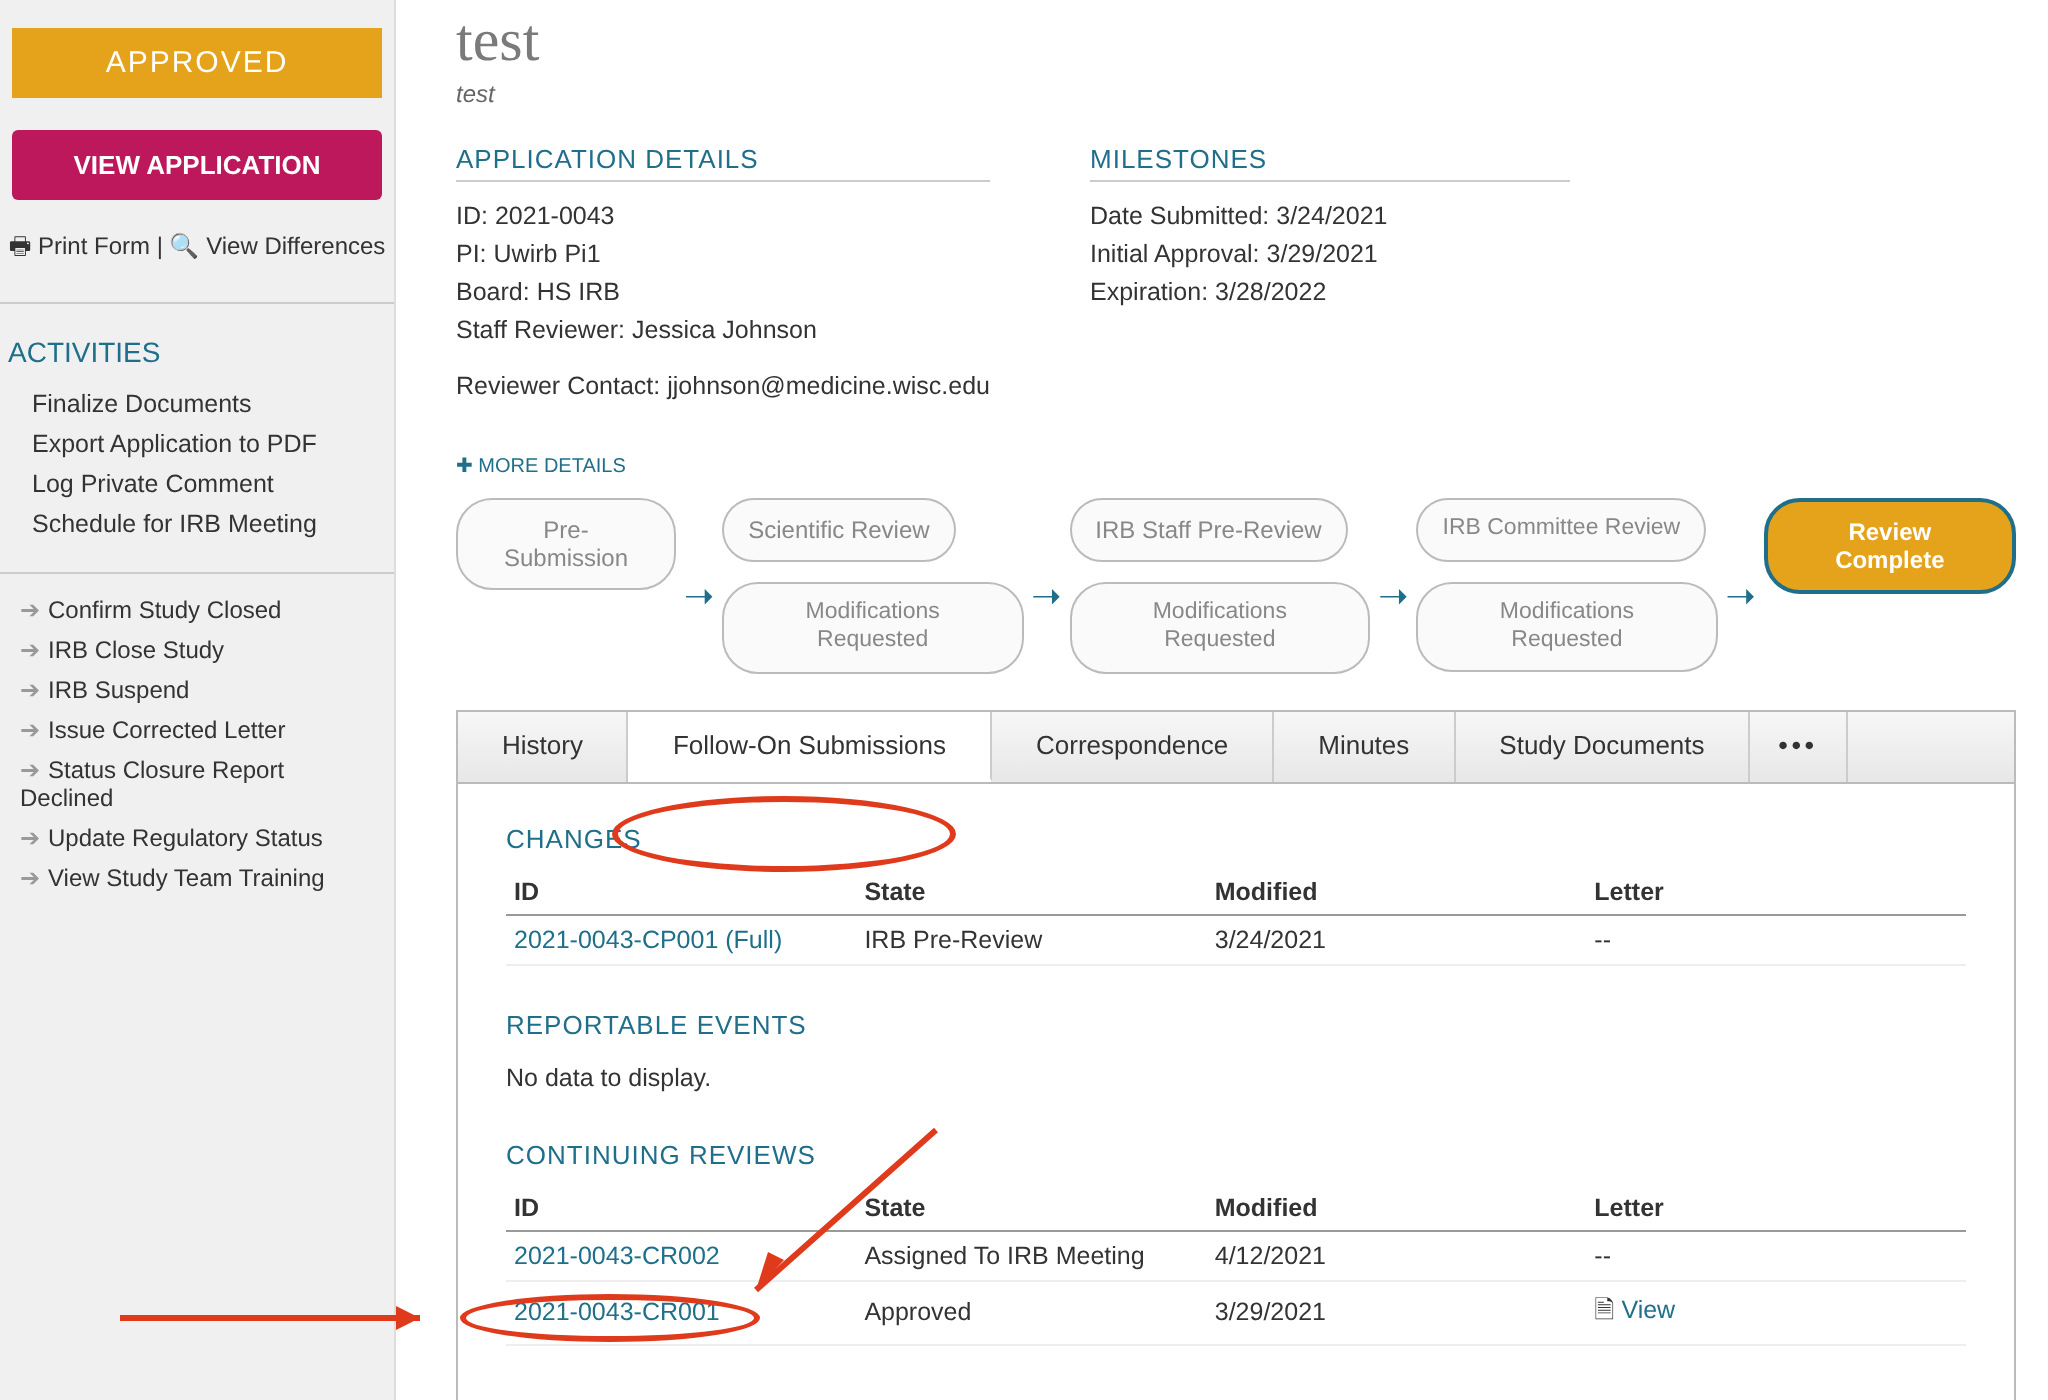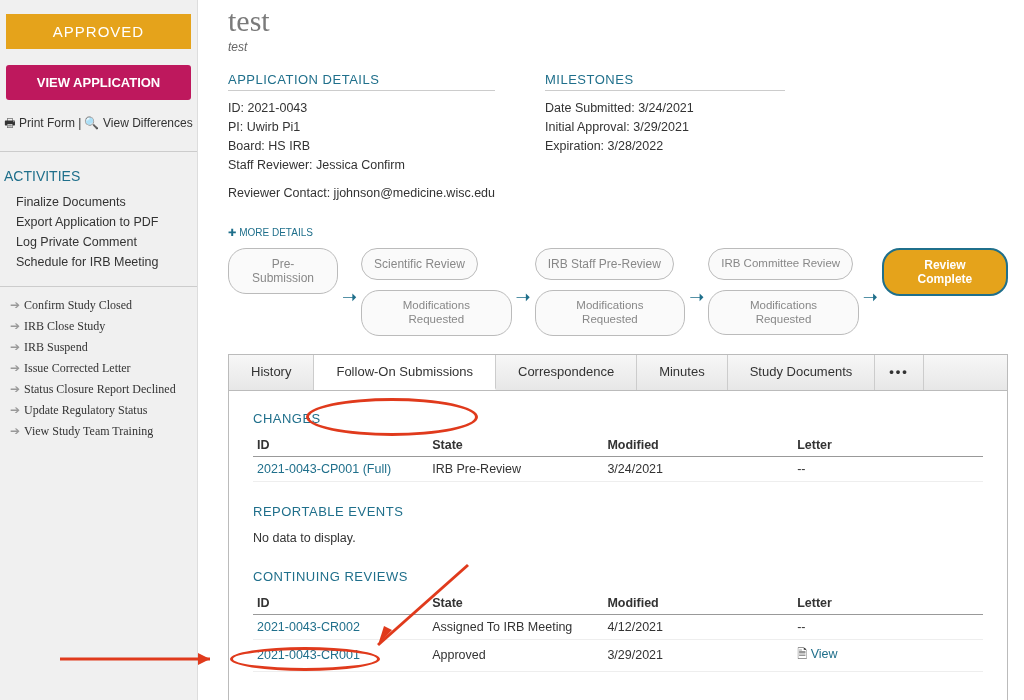--- a/index.html
+++ b/index.html
@@ -6,21 +6,21 @@
   body { font-family: Arial, Helvetica, sans-serif; font-size: 13px; color: #333; background: #fff; width: 1024px; height: 700px; overflow: hidden; display: flex; }
   .sidebar { width: 198px; background: #f0f0f0; padding: 0 0 20px 0; border-right: 1px solid #ddd; }
   .badge-approved { background: #e5a31b; color: #fff; font-size: 15px; letter-spacing: 1px; text-align: center; padding: 9px 0; margin: 14px 6px 16px 6px; }
   .btn-view-app { background: #be185d; color: #fff; font-size: 13px; font-weight: bold; text-align: center; padding: 10px 0; margin: 0 6px 10px 6px; border-radius: 3px; cursor: pointer; }
   .print-row { text-align: center; font-size: 12px; color: #333; padding: 4px 0 12px 0; }
   .print-row span { cursor: pointer; }
   .sep { border-top: 1px solid #ccc; margin: 4px 0 10px 0; }
   .side-heading { color: #1f6f8b; font-size: 14px; padding: 6px 8px 8px 4px; }
   .side-list1 { list-style: none; padding: 0 8px 10px 16px; }
   .side-list1 li { font-size: 12.5px; color: #333; padding: 3px 0; cursor: pointer; }
-  .side-list2 { list-style: none; padding: 0 8px 0 10px; border-top: 1px solid #ccc; margin-top: 4px; padding-top: 8px; font-family: Liberation Serif, serif; }
+  .side-list2 { list-style: none; padding: 0 8px 0 10px; border-top: 1px solid #ccc; margin-top: 4px; padding-top: 8px; }
   .side-list2 li { font-size: 12px; color: #333; padding: 3px 0; cursor: pointer; }
   .side-list2 .arr { color: #999; display: inline-block; width: 14px; }
   .main { flex: 1; padding: 0 16px 0 30px; overflow: hidden; }
   h1.page-title { font-family: Georgia, serif; font-weight: normal; color: #7a7a7a; font-size: 30px; margin-top: 4px; }
   .subtitle { font-style: italic; color: #666; font-size: 12px; margin: 2px 0 18px 0; }
   .details-row { display: flex; gap: 50px; margin-bottom: 14px; }
   .details-col { min-width: 240px; }
   .sec-head { color: #1f6f8b; font-size: 13px; letter-spacing: 0.5px; border-bottom: 1px solid #ccc; padding-bottom: 3px; margin-bottom: 10px; }
   .kv { font-size: 12.5px; margin: 5px 0; }
   .kv b { font-weight: normal; }
@@ -78,21 +78,21 @@
 <div class="main" style="position:relative;">
   <h1 class="page-title">test</h1>
   <div class="subtitle">test</div>
 
   <div class="details-row">
     <div class="details-col">
       <div class="sec-head">APPLICATION DETAILS</div>
       <div class="kv"><b>ID:</b> <span>2021-0043</span></div>
       <div class="kv"><b>PI:</b> <span>Uwirb Pi1</span></div>
       <div class="kv"><b>Board:</b> <span>HS IRB</span></div>
-      <div class="kv"><b>Staff Reviewer:</b> <span>Jessica Confirm</span></div>
+      <div class="kv"><b>Staff Reviewer:</b> <span>Jessica Johnson</span></div>
       <div class="kv" style="margin-top:14px;"><b>Reviewer Contact:</b> <span>jjohnson@medicine.wisc.edu</span></div>
     </div>
     <div class="details-col">
       <div class="sec-head">MILESTONES</div>
       <div class="kv"><b>Date Submitted:</b> <span>3/24/2021</span></div>
       <div class="kv"><b>Initial Approval:</b> <span>3/29/2021</span></div>
       <div class="kv"><b>Expiration:</b> <span>3/28/2022</span></div>
     </div>
   </div>
 

